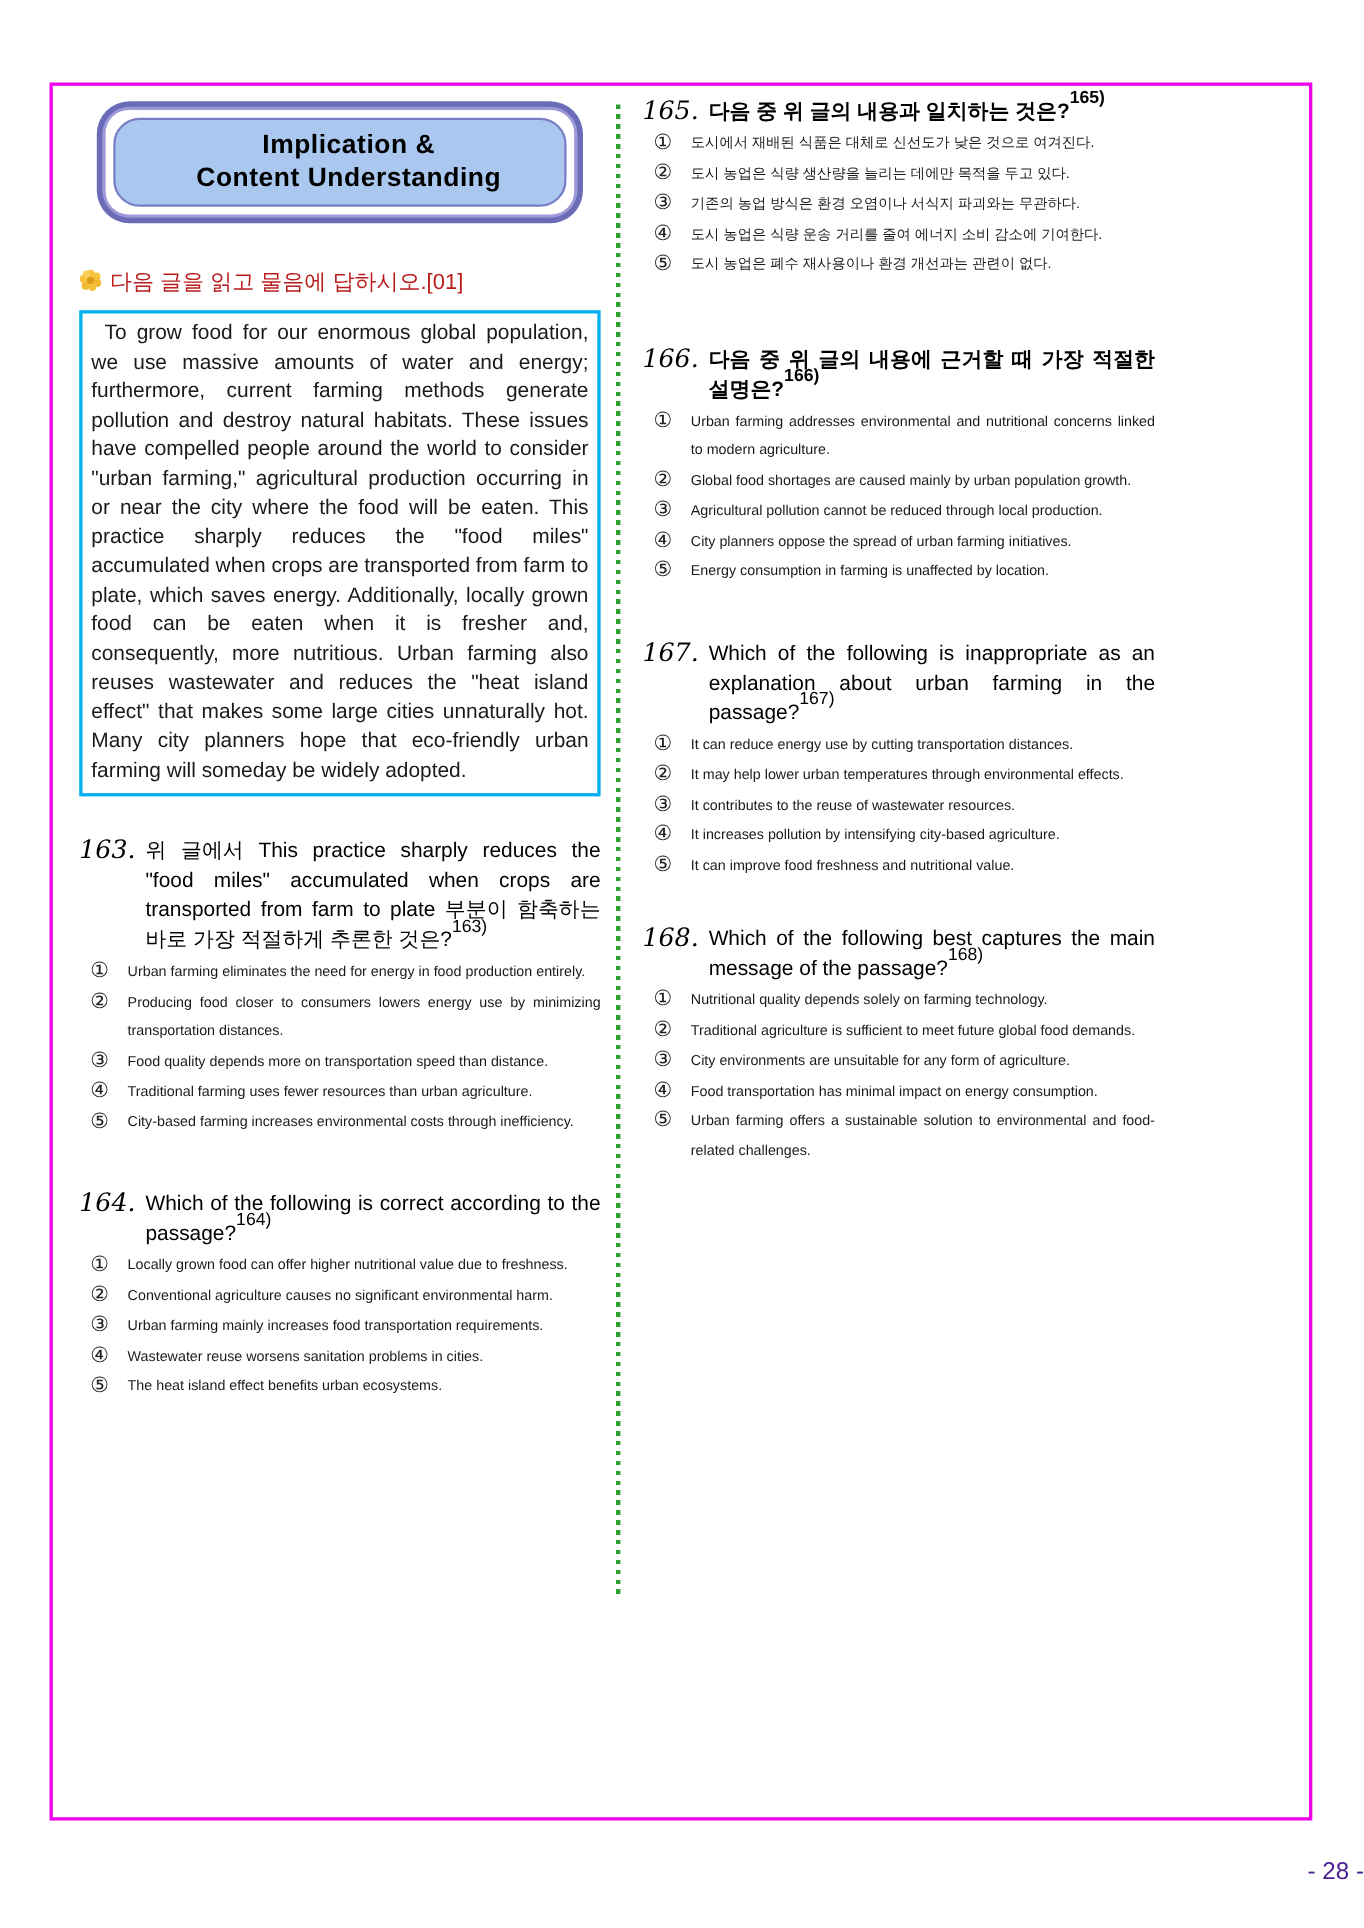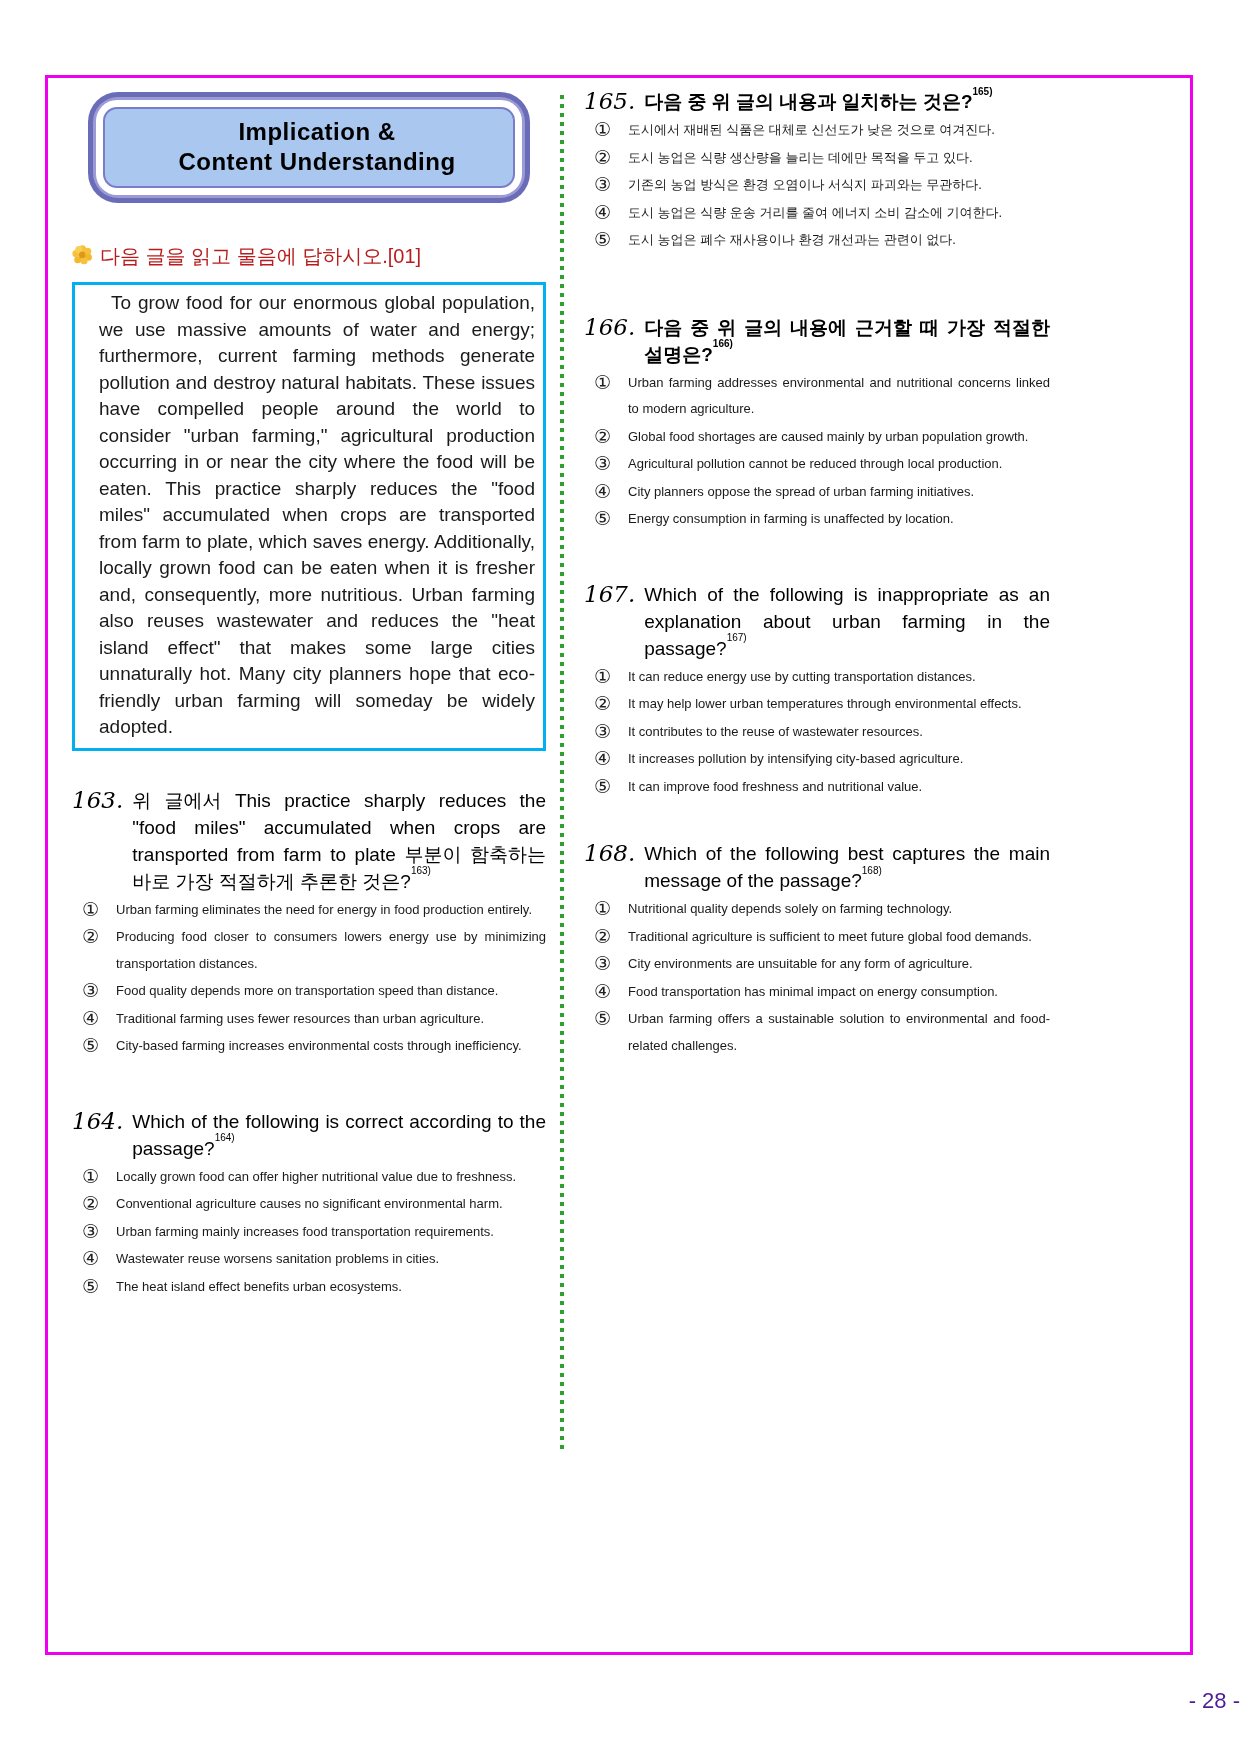--- a/index.html
+++ b/index.html
@@ -35,21 +35,21 @@
     left: 584px; top: 88px;
     width: 466px;
   }
   
   .tb1 { margin: 4px auto 0 auto; width: 442px; background:#6a6cb8; border-radius: 30px; padding: 5px; }
   .tb2 { background:#9b9ad6; border-radius: 25px; padding: 3px; }
   .tb3 { background:#ffffff; border-radius: 21px; padding: 7px; }
   .tb4 {
     background:#a9c7ef;
     border: 2px solid #7b7cc8;
-    border-radius: 14px;
+    border-radius: 24px;
     text-align: center;
     padding: 8px 4px 9px 20px;
   }
   .tb4 .title-line {
     font-size: 24px;
     font-weight: bold;
     line-height: 30px;
     letter-spacing: 0.5px;
     color:#000;
   }
@@ -62,21 +62,21 @@
   }
   .instruction .instr-text {
     font-size: 20px;
     font-weight: normal;
     color:#b91c1c;
   }
   
   .passage-box {
     margin-top: 12px;
     border: 3px solid #00b0f0;
-    padding: 5px 8px 7px 24px;
+    padding: 5px 8px 7px 8px;
     background: #fff;
   }
   .passage-text {
     font-size: 19px;
     line-height: 26.5px;
     text-align: justify;
     text-indent: 12px;
     color:#1a1a1a;
   }
   
@@ -94,21 +94,21 @@
   }
   .q-stem {
     flex: 1;
     font-size: 19px;
     line-height: 27px;
     text-align: justify;
     color:#000;
   }
   .kr-stem .q-stem { font-weight: bold; }
   sup.q-footnote {
-    font-size: 10px;
+    font-size: 16px;
     position: relative;
     top: -6px;
     line-height: 0;
   }
   .options { margin-top: 2px; }
   .option {
     display: flex;
     align-items: flex-start;
     margin-top: 1px;
     padding-left: 10px;

